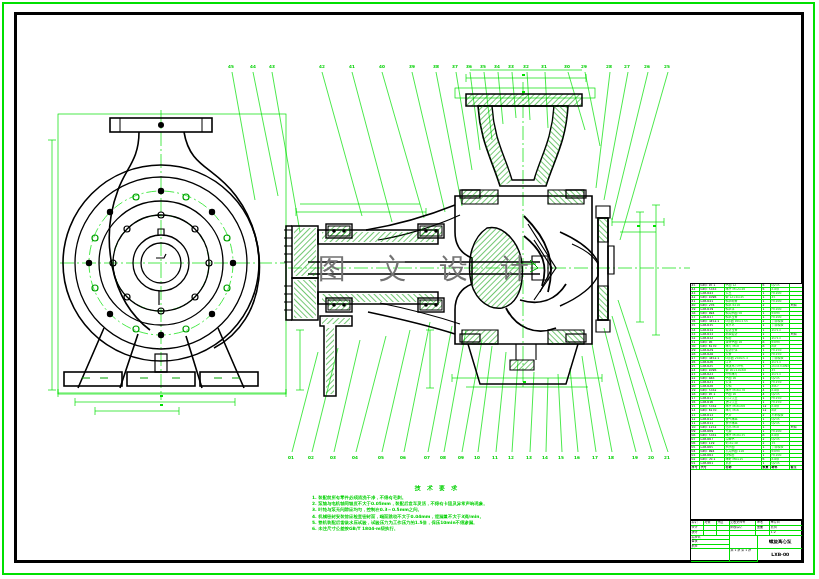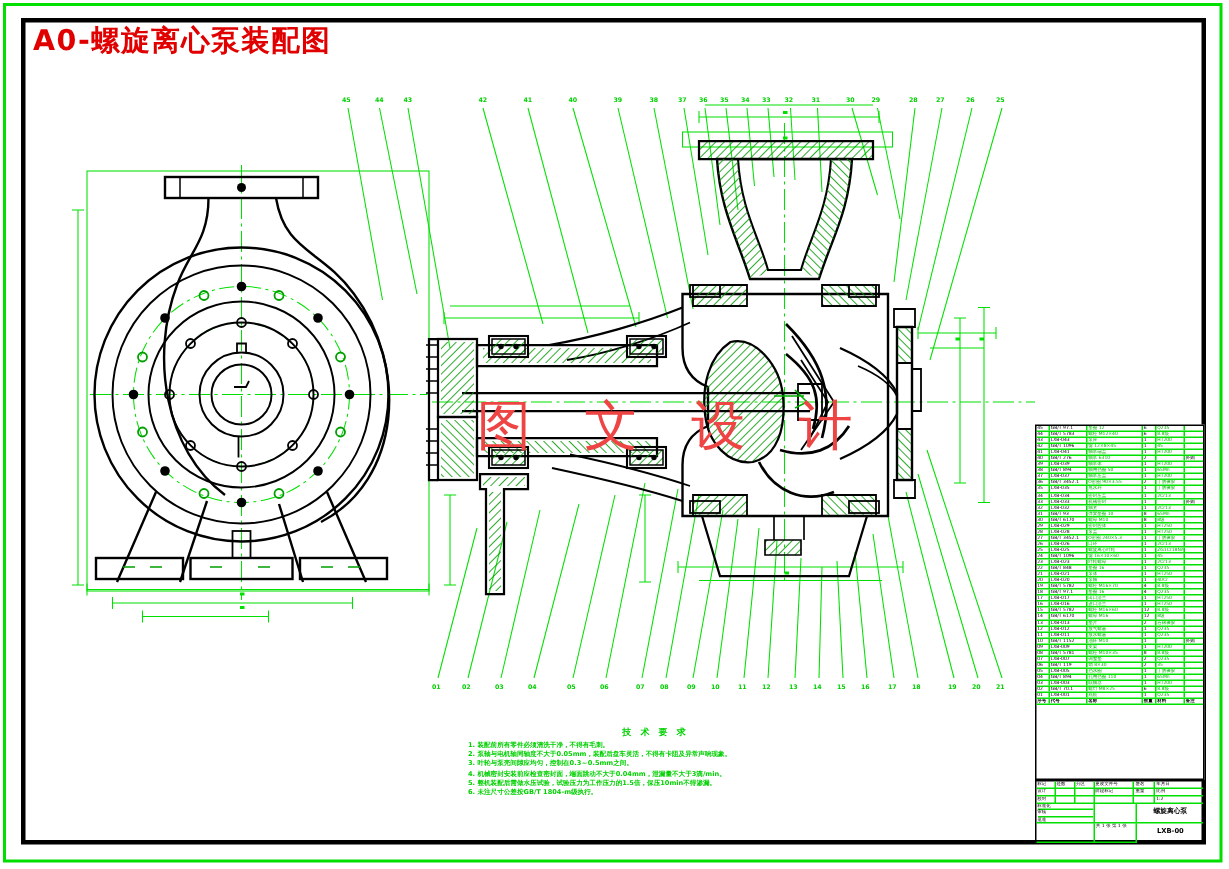--- a/index.html
+++ b/index.html
@@ -8,21 +8,21 @@
 
   
   .green-border{position:absolute;left:2px;top:2px;width:813px;height:573px;border:2px solid #00e000;box-sizing:border-box;}
   .black-frame{position:absolute;left:14px;top:12px;width:790px;height:551px;border:3px solid #000;box-sizing:border-box;}
 
   
   .dwg-title{position:absolute;left:22px;top:14px;font-size:19px;font-weight:bold;color:#e00000;
              font-family:"DejaVu Sans","Liberation Sans",sans-serif;letter-spacing:1px;white-space:nowrap;}
 
   
-  .watermark{position:absolute;left:318px;top:260px;font-size:36px;color:#ef4444;letter-spacing:12px;
+  .watermark{position:absolute;left:318px;top:250px;font-size:28px;color:#737373;letter-spacing:12px;
              font-family:"DejaVu Serif","Liberation Serif",serif;white-space:nowrap;}
 
   
   #cad{position:absolute;left:0;top:0;width:819px;height:579px;}
 
   
   .tech-block{position:absolute;left:312px;top:484px;width:250px;color:#00d000;
               font-family:"DejaVu Sans","Liberation Sans",sans-serif;}
   .tech-head{text-align:center;font-size:6px;font-weight:bold;letter-spacing:2px;margin-bottom:2px;}
   .tech-line{font-size:4.4px;line-height:6.2px;white-space:nowrap;font-weight:bold;}
@@ -53,21 +53,20 @@
 </style>
 </head>
 <body>
 
 <div id="root">
 
   <div class="green-border"></div>
 
   <div class="black-frame"></div>
 
-  <div class="dwg-title">A0-螺旋离心泵装配图</div>
 
   <svg id="cad" viewBox="0 0 819 579">
     <defs>
       <pattern id="hatchR" width="4" height="4" patternTransform="rotate(45)" patternUnits="userSpaceOnUse">
         <line x1="0" y1="0" x2="0" y2="4" stroke="#009900" stroke-width="1.1"></line>
       </pattern>
       <pattern id="hatchL" width="4" height="4" patternTransform="rotate(-45)" patternUnits="userSpaceOnUse">
         <line x1="0" y1="0" x2="0" y2="4" stroke="#009900" stroke-width="1.1"></line>
       </pattern>
       <g id="arrowdot">

